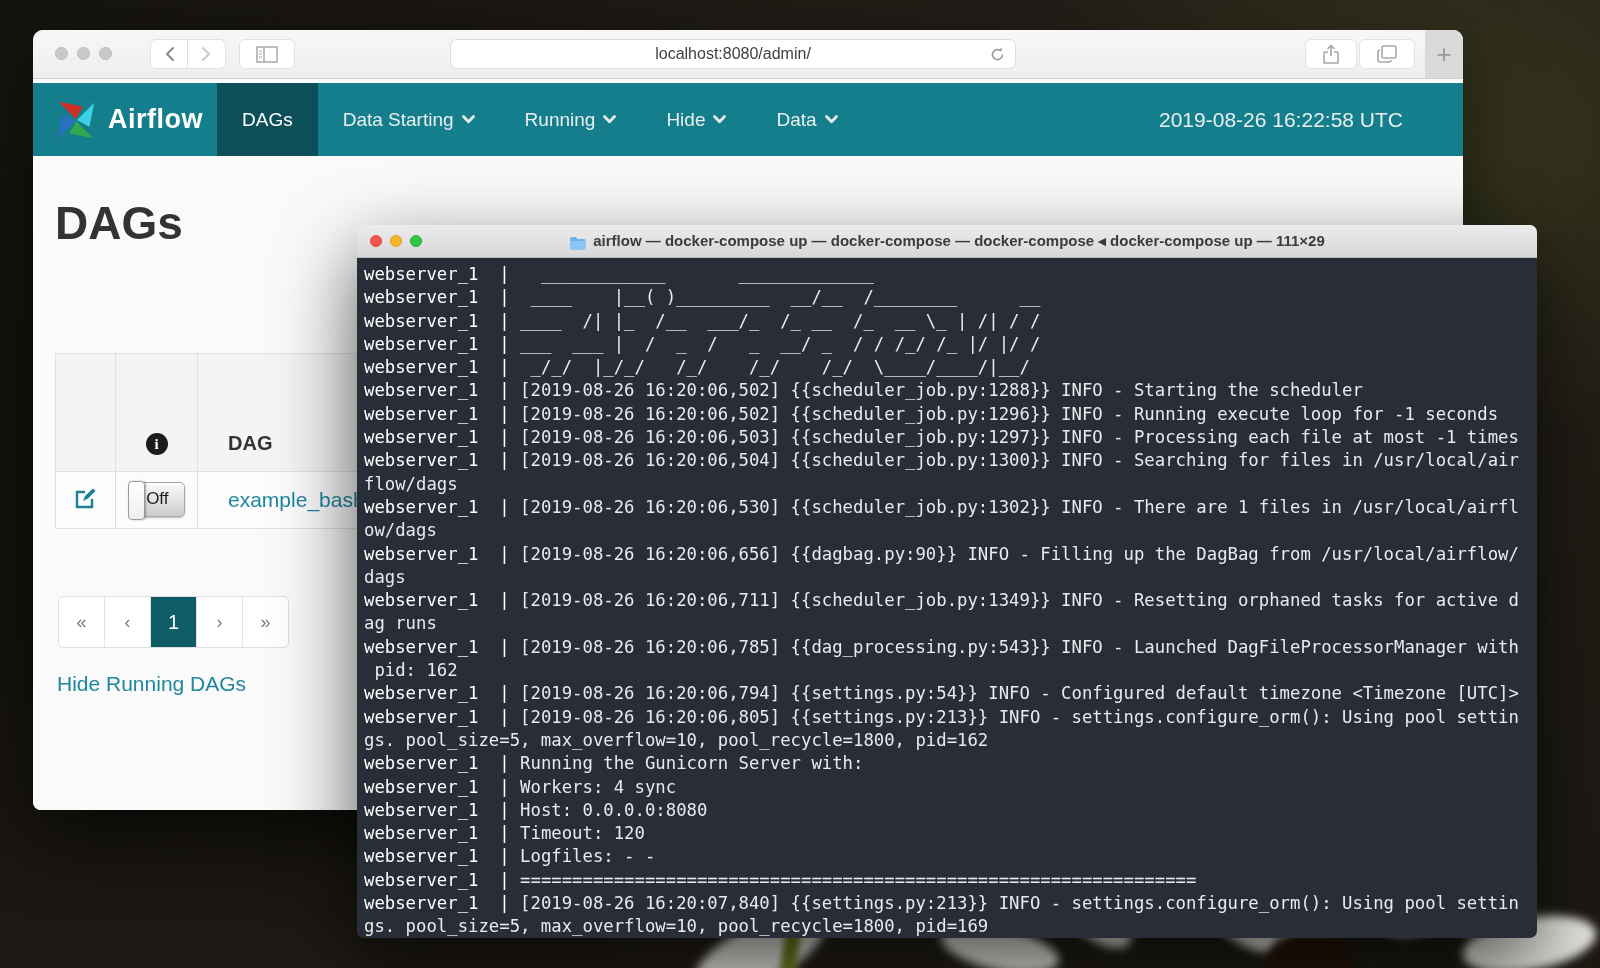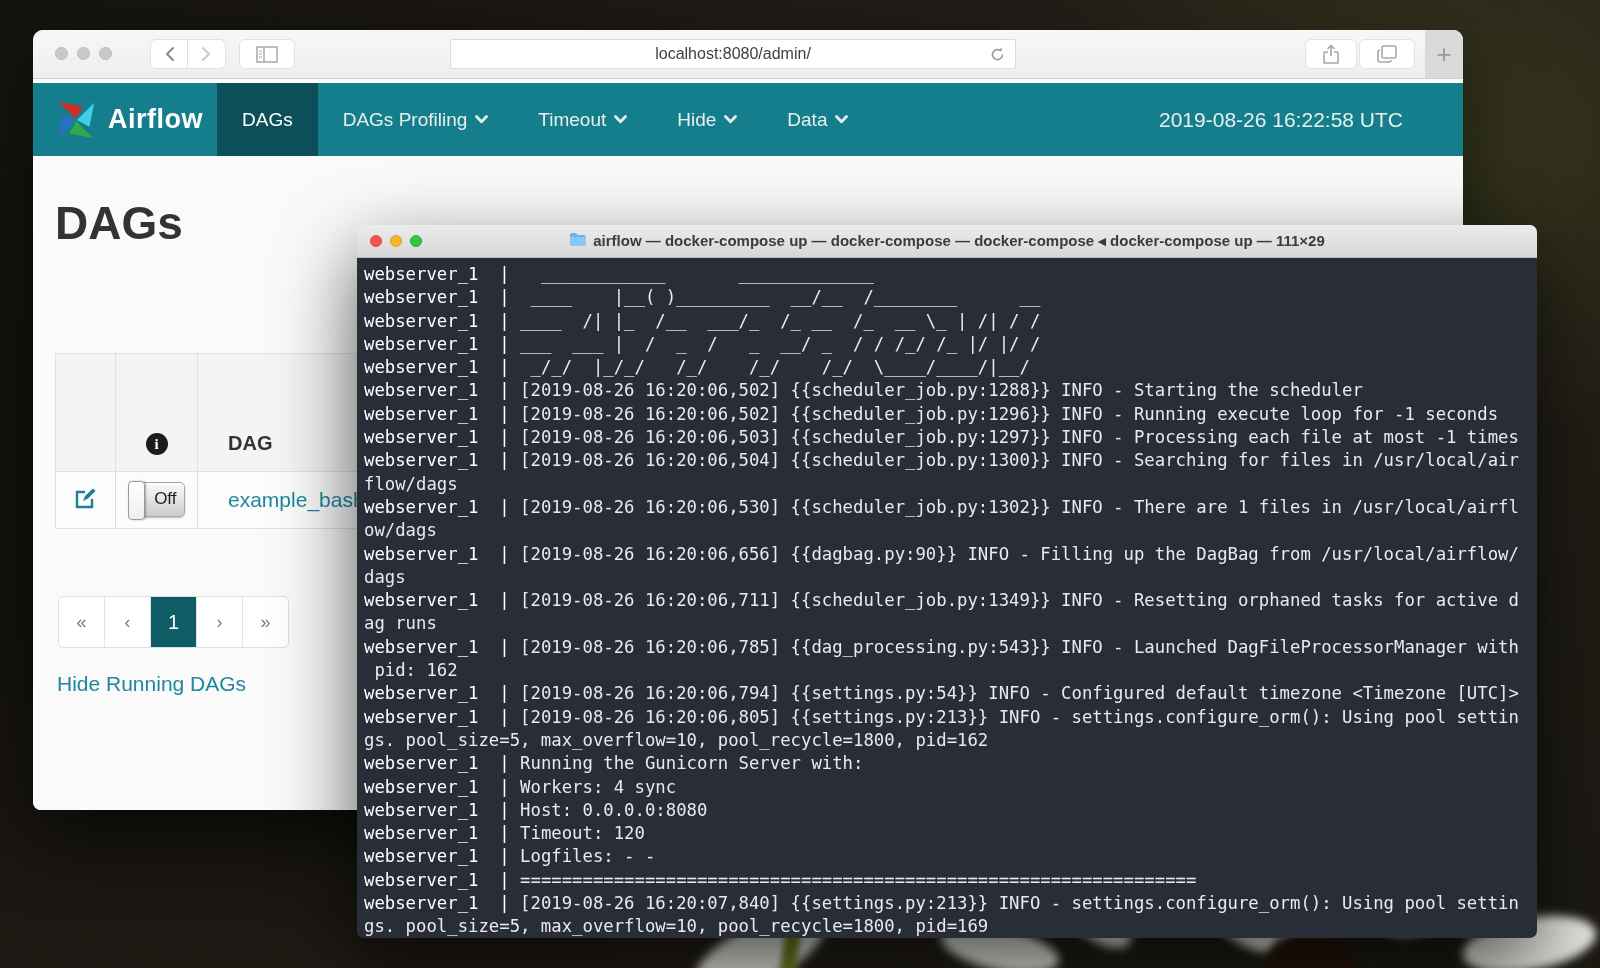--- a/index.html
+++ b/index.html
@@ -32,21 +32,21 @@
   .light{width:13px;height:13px;border-radius:50%;background:#c9c9c9;border:1px solid #bcbcbc;box-sizing:border-box;}
   .tb-btn{
     position:absolute;top:9px;height:30px;background:#fff;border:1px solid #e2e2e2;
     border-radius:6px;display:flex;align-items:center;justify-content:center;box-sizing:border-box;
   }
   .btn-back{left:117px;width:38px;border-radius:6px 0 0 6px;}
   .btn-fwd{left:155px;width:38px;border-left:none;border-radius:0 6px 6px 0;}
   .btn-sidebar{left:206px;width:56px;}
   .url-field{
     position:absolute;left:417px;top:9px;width:566px;height:30px;background:#fff;
-    border:1px solid #dcdcdc;border-radius:2px;box-sizing:border-box;
+    border:1px solid #dcdcdc;border-radius:7px;box-sizing:border-box;
     display:flex;align-items:center;justify-content:center;
     font-size:16px;color:#3f3f3f;
   }
   .url-reload{position:absolute;right:9px;top:6px;}
   .btn-share{left:1272px;width:52px;}
   .btn-tabs{left:1326px;width:56px;}
   .newtab-strip{
     position:absolute;right:0;top:0;width:38px;height:48px;background:#dadada;
     display:flex;align-items:center;justify-content:center;
     font-size:26px;color:#9a9a9a;font-weight:300;
@@ -91,21 +91,21 @@
   .toggle{
     position:relative;display:inline-block;width:54px;height:33px;margin-top:2px;
     background:linear-gradient(#fbfbfb,#cccccc);border:1px solid #a8a8a8;border-radius:5px;
     box-shadow:0 1px 2px rgba(0,0,0,.25);
   }
   .toggle .knob{
     position:absolute;left:-2px;top:-2px;width:15px;height:37px;background:linear-gradient(#ffffff,#eeeeee);
     border:1px solid #9a9a9a;border-radius:4px;box-shadow:1px 0 2px rgba(0,0,0,.3);
   }
   .toggle .toggle-label{
-    position:absolute;right:7px;top:6px;font-size:17px;color:#1d1d1d;
+    position:absolute;right:15px;top:6px;font-size:17px;color:#1d1d1d;
   }
   .dag-link{font-size:21px;color:#1f87a0;text-decoration:none;}
   .pagination{
     position:absolute;left:25px;top:440px;display:flex;border:1px solid #ddd;border-radius:6px;
     overflow:hidden;background:#fff;
   }
   .page-cell{
     width:45px;height:50px;display:flex;align-items:center;justify-content:center;
     font-size:18px;color:#7a7a7a;border-right:1px solid #e3e3e3;background:#fff;
   }
@@ -121,21 +121,21 @@
   }
   .t-titlebar{
     height:32px;flex:0 0 32px;background:linear-gradient(#ececec,#d7d7d7);
     border-bottom:1px solid #b6b6b6;position:relative;display:flex;align-items:center;justify-content:center;
   }
   .t-lights{position:absolute;left:13px;top:10px;display:flex;gap:8px;}
   .t-light{width:12px;height:12px;border-radius:50%;box-sizing:border-box;}
   .t-red{background:#f5564d;border:1px solid #dd4b42;}
   .t-yellow{background:#f5b62e;border:1px solid #dfa023;}
   .t-green-l{background:#33c748;border:1px solid #27a838;}
-  .t-title{display:flex;align-items:flex-start;gap:7px;font-size:15px;color:#3c3c3c;font-weight:bold;}
+  .t-title{display:flex;align-items:flex-end;gap:7px;font-size:15px;color:#3c3c3c;font-weight:bold;}
   .t-body{
     flex:1;background:#282d38;padding:5px 7px 0 7px;
     font-family:"DejaVu Sans Mono",monospace;font-size:17.3px;line-height:23.3px;
     color:#e9eaec;white-space:pre;overflow:hidden;
   }
   .t-line{white-space:pre;}
   .t-green{color:#ffffff;}
   .t-text{color:#e9eaec;}
 
   svg{display:block;}
@@ -216,27 +216,27 @@
         <path fill="#2a70c2" d="M23 25 L5 43 L10 18 Z"></path>
         <path fill="#2fa84f" d="M24 25 L42 43 L17 38 Z"></path>
       </svg>
       <span class="brand-name">Airflow</span>
     </div>
     <div class="nav-menu">
         <div class="nav-item active">
           <span>DAGs</span>
         </div>
         <div class="nav-item">
-          <span>DAGs Profiling</span>
+          <span>Data Starting</span>
           <svg width="13" height="9" viewBox="0 0 13 9">
             <path d="M1.5 1.5 L6.5 6.8 L11.5 1.5" fill="none" stroke="#e6ecec" stroke-width="2.8" stroke-linecap="round" stroke-linejoin="round"></path>
           </svg>
         </div>
         <div class="nav-item">
-          <span>Timeout</span>
+          <span>Running</span>
           <svg width="13" height="9" viewBox="0 0 13 9">
             <path d="M1.5 1.5 L6.5 6.8 L11.5 1.5" fill="none" stroke="#e6ecec" stroke-width="2.8" stroke-linecap="round" stroke-linejoin="round"></path>
           </svg>
         </div>
         <div class="nav-item">
           <span>Hide</span>
           <svg width="13" height="9" viewBox="0 0 13 9">
             <path d="M1.5 1.5 L6.5 6.8 L11.5 1.5" fill="none" stroke="#e6ecec" stroke-width="2.8" stroke-linecap="round" stroke-linejoin="round"></path>
           </svg>
         </div>

